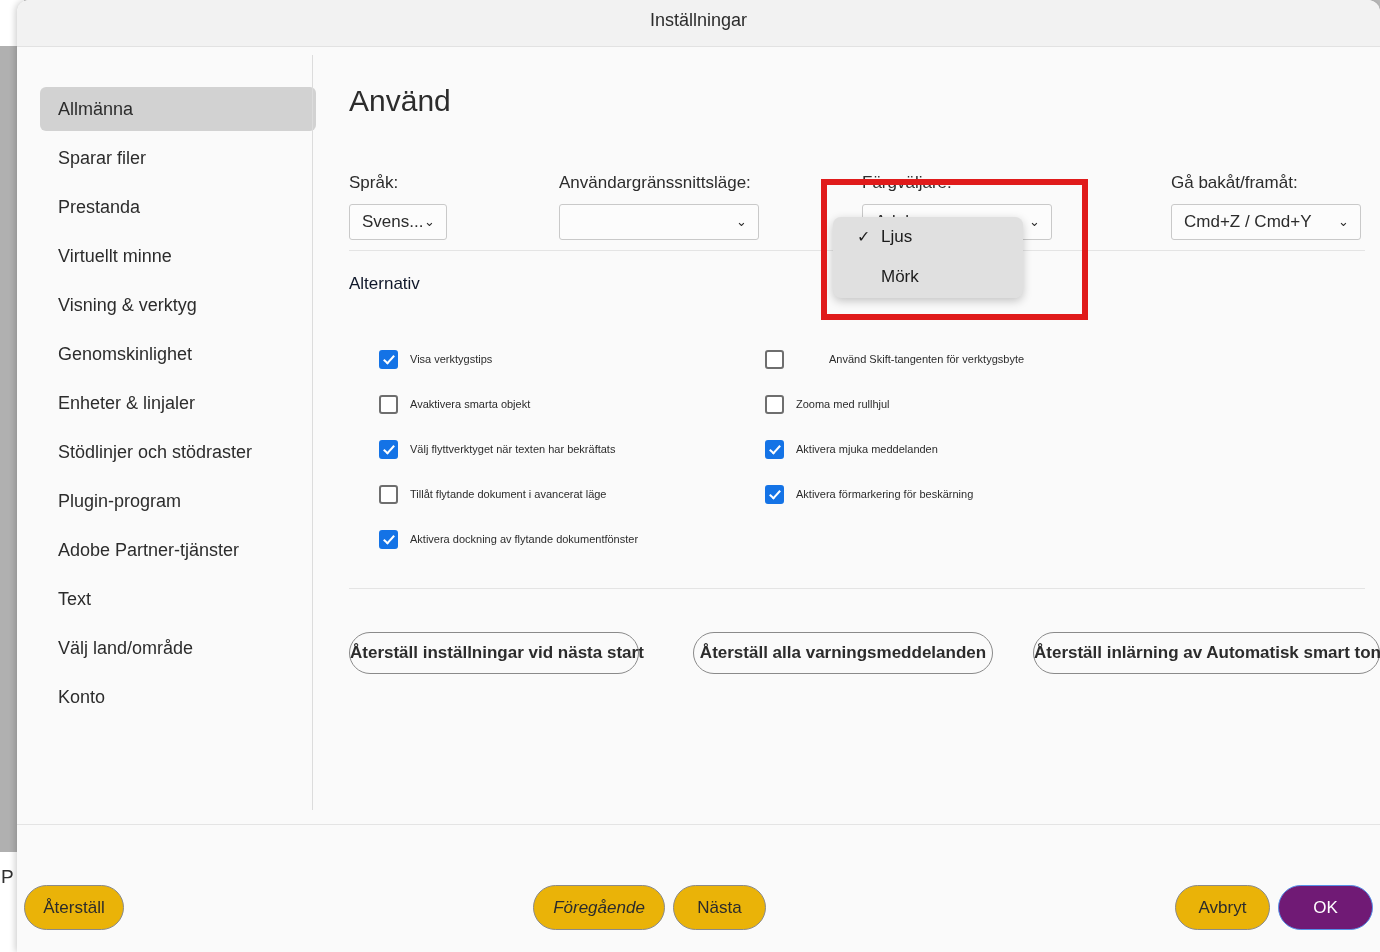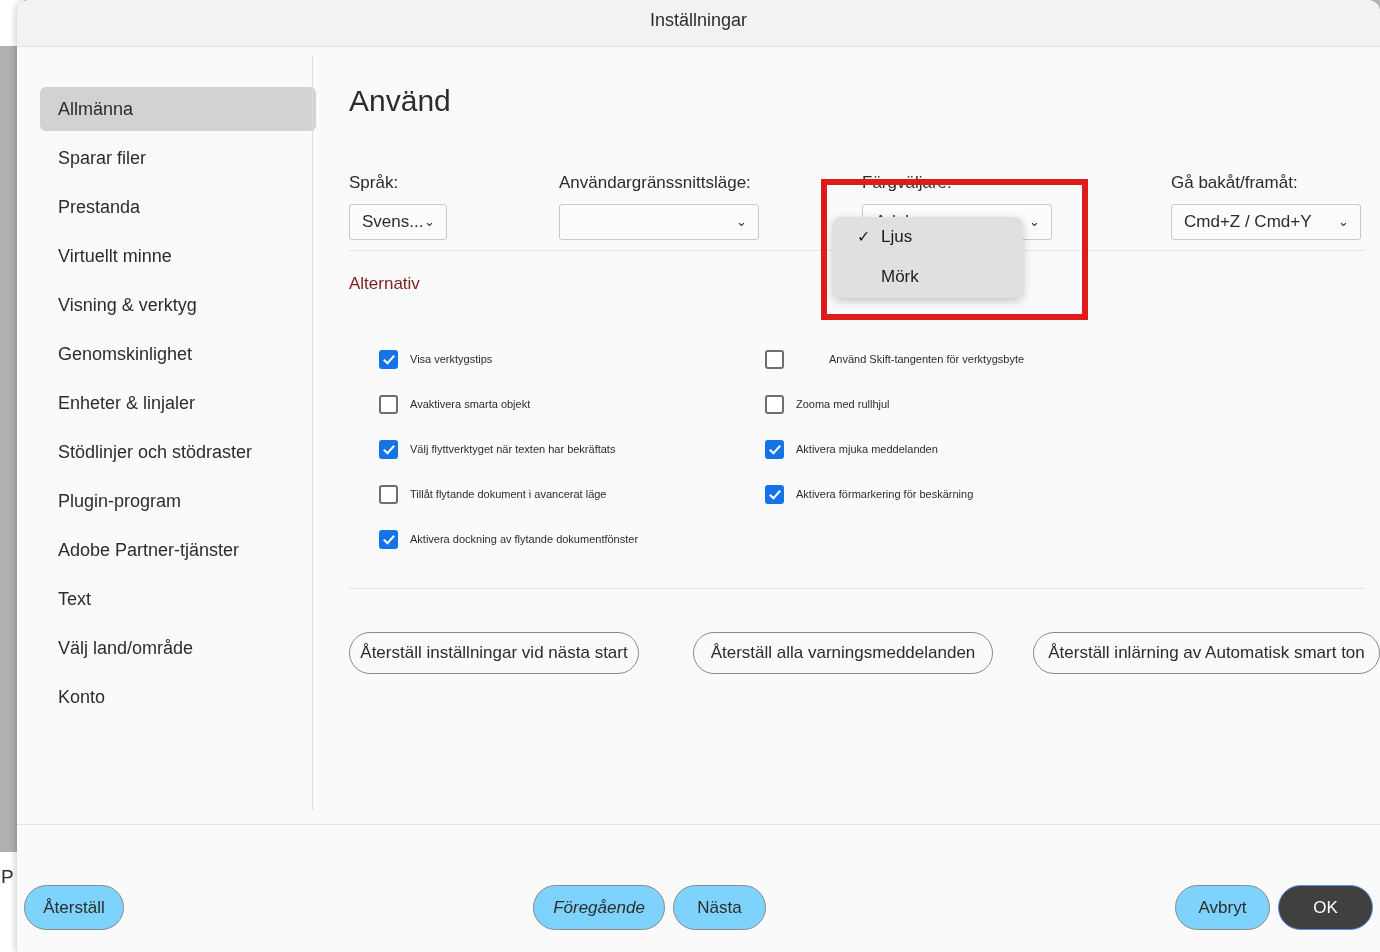--- a/index.html
+++ b/index.html
@@ -143,21 +143,21 @@
     left: 36px;
     width: 1016px;
     height: 1px;
     background: #e4e4e4;
   }
 
   .section-label {
     position: absolute;
     left: 36px; top: 227px;
     font-size: 17px;
-    color: #7f1d1d;
+    color: #0f172a;
   }
 
   .cb-row {
     position: absolute;
     height: 24px;
     display: flex;
     align-items: center;
     cursor: default;
     white-space: nowrap;
   }
@@ -192,45 +192,46 @@
     box-sizing: border-box;
     border: 1px solid #8a8a8a;
     border-radius: 21px;
     background: #fafafa;
     font-size: 17px;
     color: #2c2c2c;
     line-height: 40px;
     text-align: center;
     cursor: default;
     white-space: nowrap;
+    font-weight: bold;
   }
 
   
   .footer-divider {
     position: absolute;
     left: 0; top: 824px;
     width: 100%; height: 1px;
     background: #e4e4e4;
   }
   .btn {
     position: absolute;
     height: 45px;
     box-sizing: border-box;
     border: 1px solid #8a8a8a;
     border-radius: 23px;
-    background: #7dd3fc;
+    background: #eab308;
     font-size: 17px;
     color: #2c2c2c;
     line-height: 43px;
     text-align: center;
     cursor: default;
     white-space: nowrap;
   }
   .btn.cta {
-    background: #404040;
+    background: #701a75;
     border-color: #5590e8;
     color: #ffffff;
   }
 
   
   .highlight-box {
     position: absolute;
     left: 508px; top: 132px;
     width: 267px; height: 141px;
     border: 6px solid #e01b1b;

